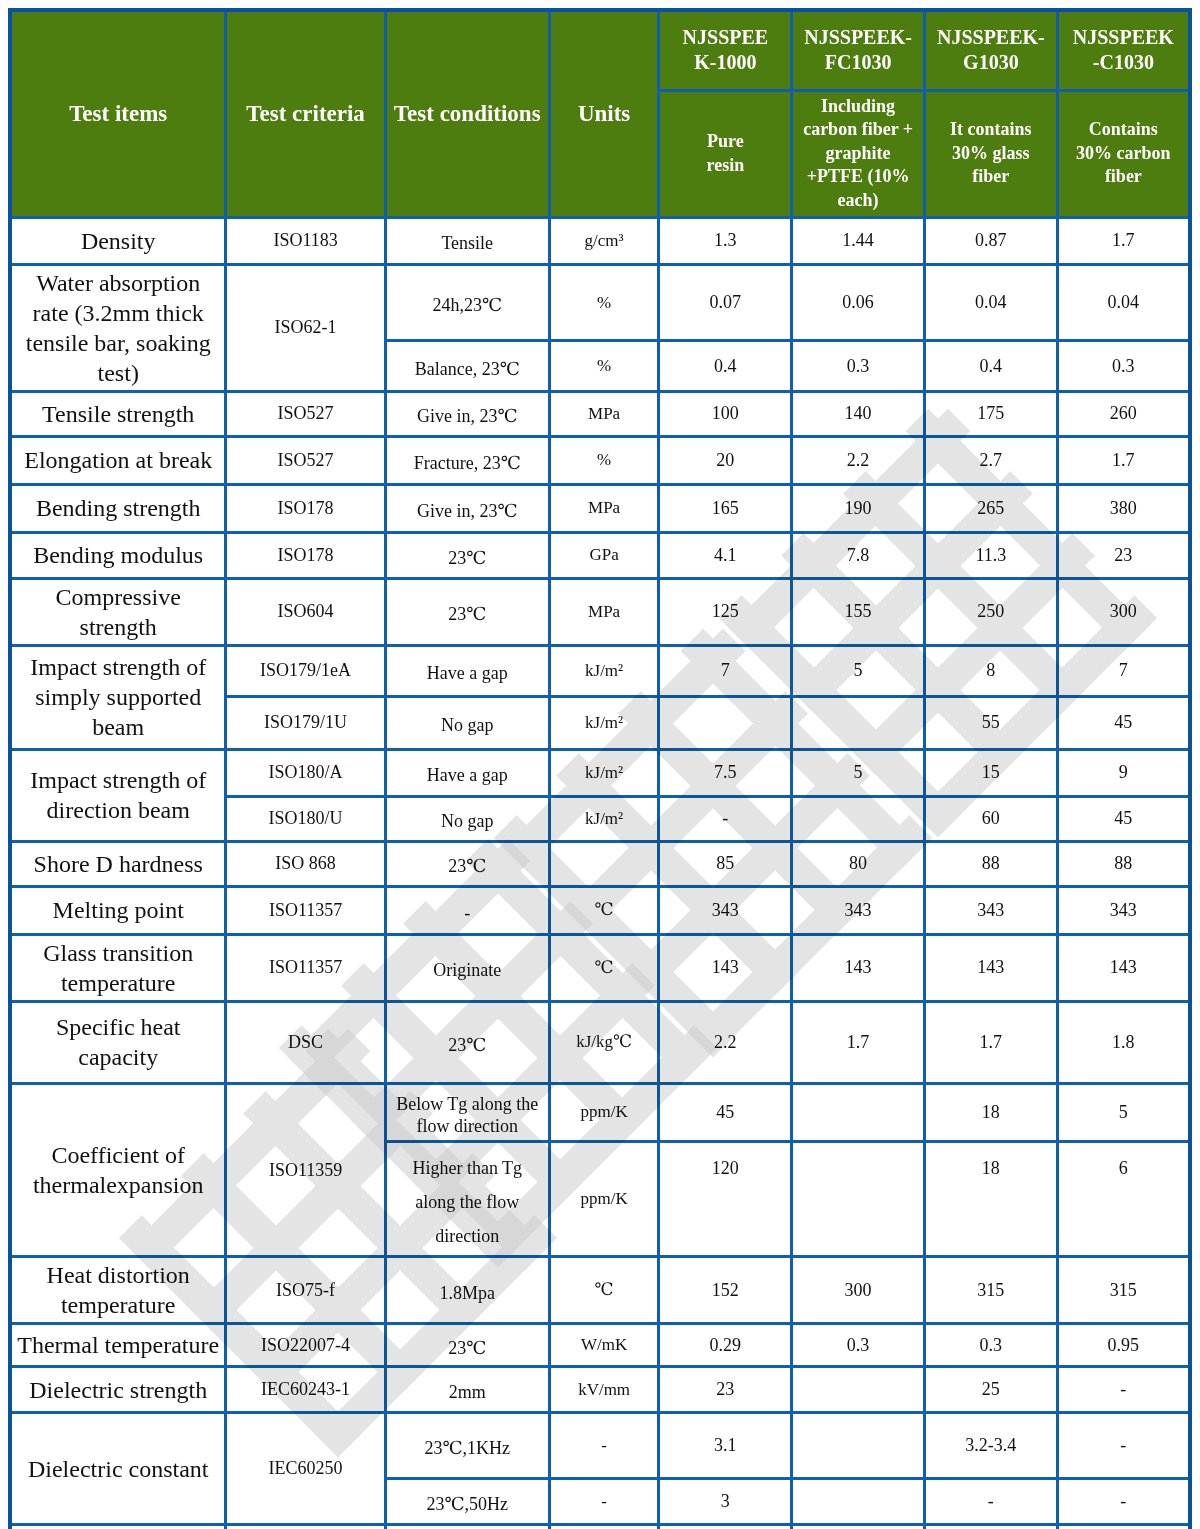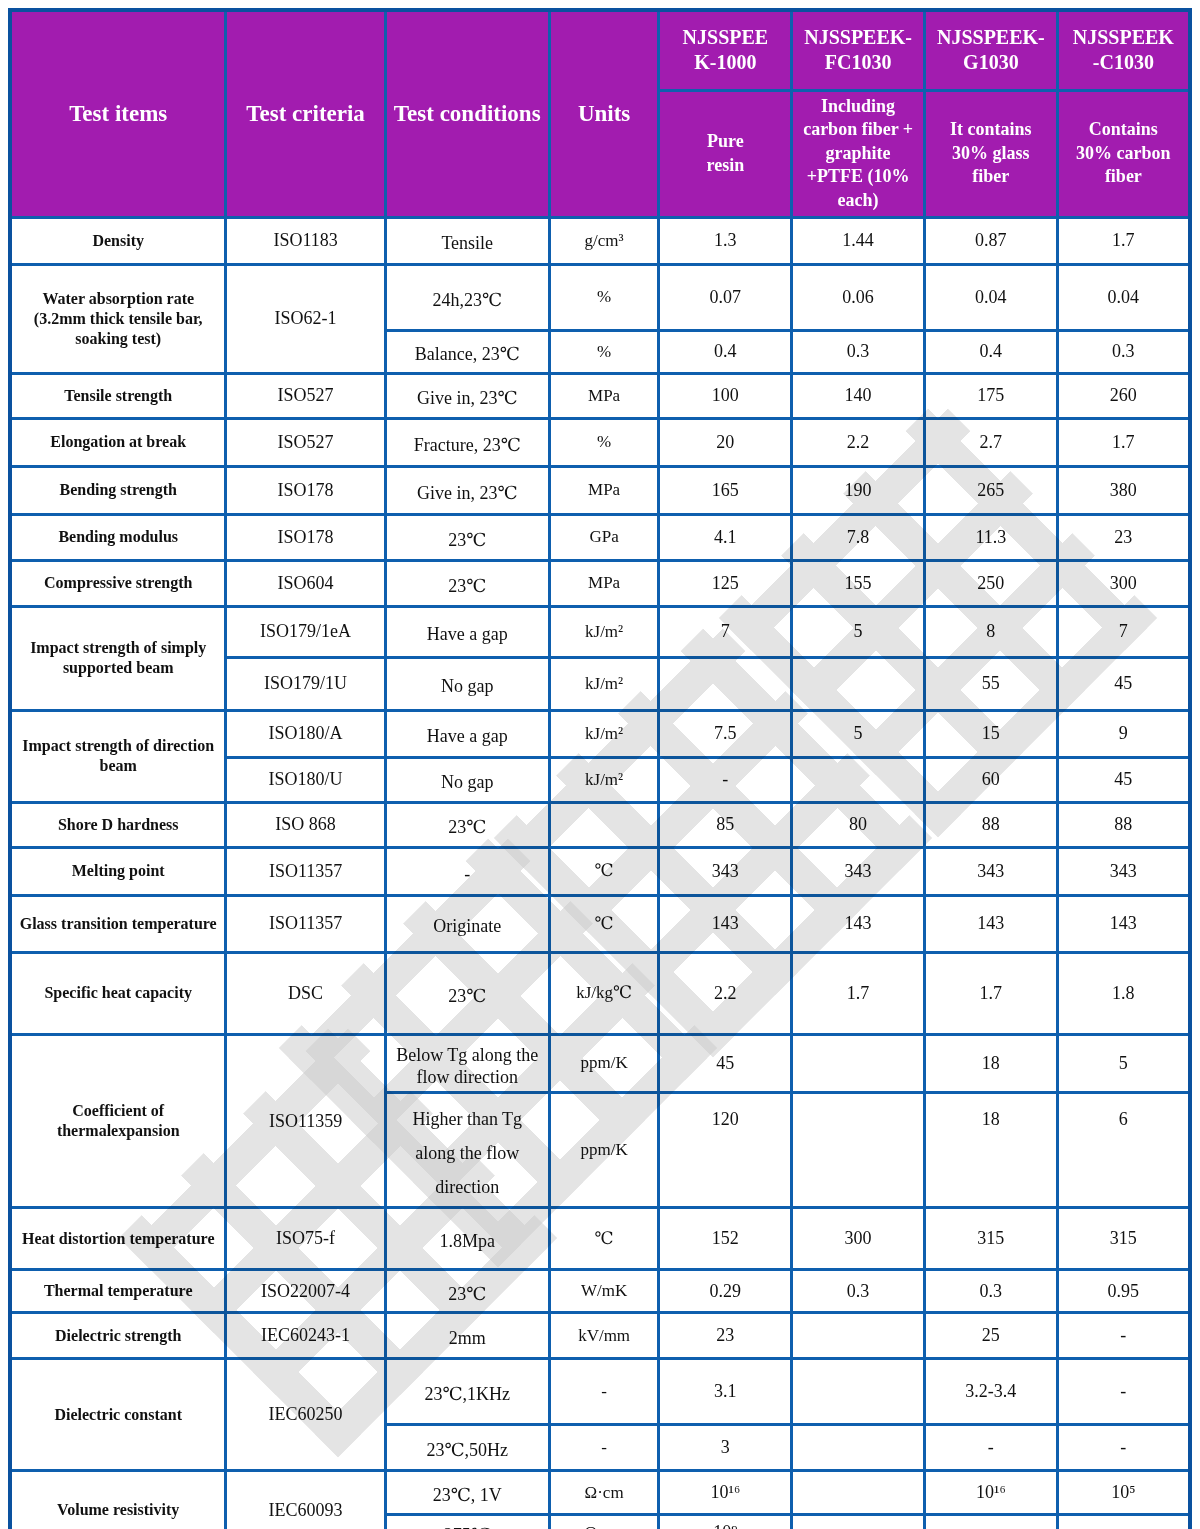--- a/index.html
+++ b/index.html
@@ -9,41 +9,41 @@
   table.spec {
     border-collapse:collapse;
     width:1184px;
     table-layout:fixed;
     font-family:"Liberation Serif","DejaVu Serif",serif;
   }
   table.spec { border:4px solid #0a519f; border-bottom-width:6px; }
   table.spec th, table.spec td { border:3px solid #0e5fae; }
 
   th {
-    background:#a21caf;
+    background:#4d7c0f;
     color:#ffffff;
     font-weight:bold;
     text-align:center;
     vertical-align:middle;
     padding:2px 4px;
   }
   .hdr-main { font-size:23px; }
   .hdr-name { font-size:20px; white-space:pre-line; line-height:1.25; }
   .hdr-desc { font-size:18px; white-space:pre-line; line-height:1.3;text-align:center; }
 
   td {
     background:transparent;
     color:#111111;
     text-align:center;
     vertical-align:middle;
     font-size:18px;
     padding:2px 5px;
     line-height:1.25;
   }
-  td.item  { font-size:16px;font-weight:bold; }
+  td.item  { font-size:24px; }
   td.cond  { padding-top:8px; }
   td.cond-tall { line-height:1.9; }
   td.unit  { font-size:17px; }
 
   
   .watermark {
     position:absolute; inset:0;
     pointer-events:none;
     mix-blend-mode:multiply;
     z-index:5;

